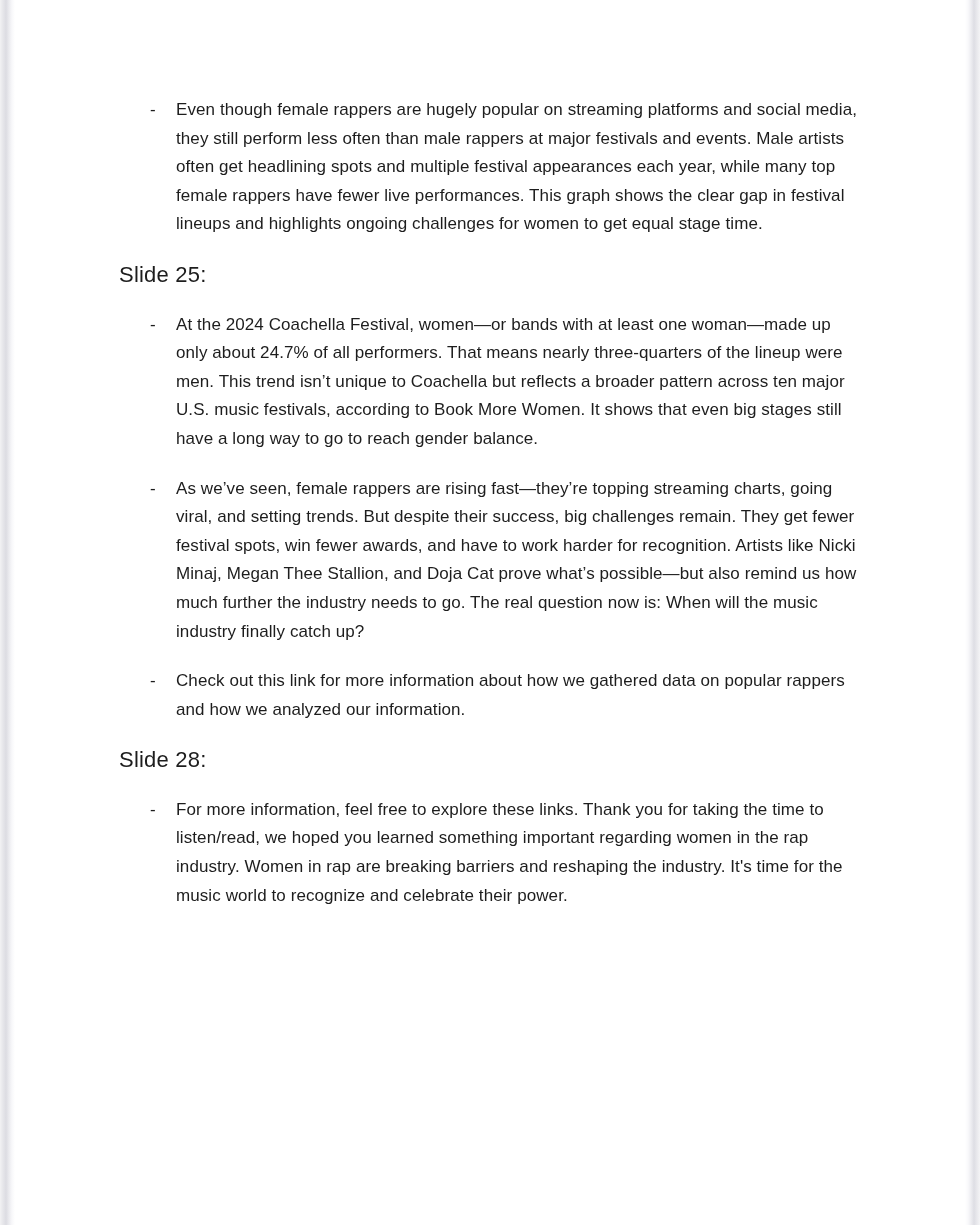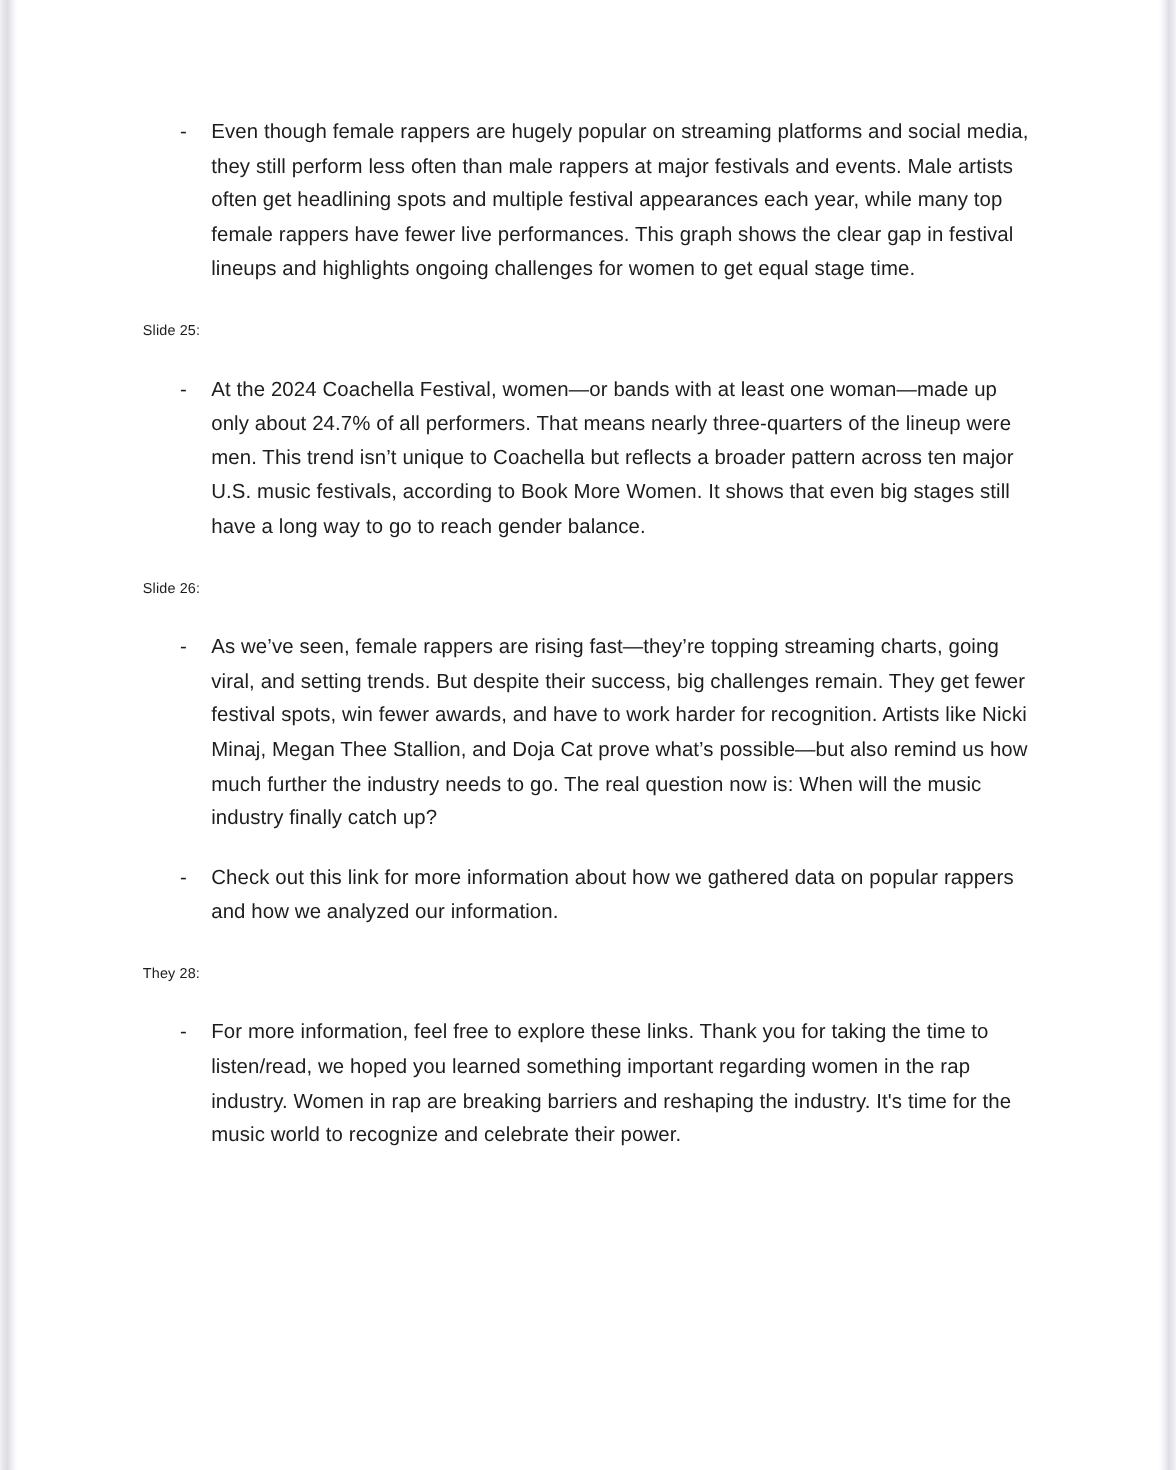--- a/index.html
+++ b/index.html
@@ -62,21 +62,21 @@
 
   .doc-block {
     position: absolute;
     left: 119px;
     top: 96px;
     width: 745px;
   }
 
   
   .slide-label {
-    font-size: 12px;
+    font-size: 22px;
     line-height: 28.6px;
     color: #1d1d1d;
     margin: 0;
     padding: 0;
     letter-spacing: 0.01em;
   }
 
   
   .bullet-item {
     position: relative;
@@ -123,34 +123,33 @@
         <span class="bullet-text">Even though female rappers are hugely popular on streaming platforms and social media, they still perform less often than male rappers at major festivals and events. Male artists often get headlining spots and multiple festival appearances each year, while many top female rappers have fewer live performances. This graph shows the clear gap in festival lineups and highlights ongoing challenges for women to get equal stage time.</span>
       </p>
 
       <p class="slide-label gap-label-before">Slide 25:</p>
 
       <p class="bullet-item gap-bullet-before">
         <span class="bullet-marker">-</span>
         <span class="bullet-text">At the 2024 Coachella Festival, women—or bands with at least one woman—made up only about 24.7% of all performers. That means nearly three-quarters of the lineup were men. This trend isn’t unique to Coachella but reflects a broader pattern across ten major U.S. music festivals, according to Book More Women. It shows that even big stages still have a long way to go to reach gender balance.</span>
       </p>
 
-      <p class="slide-label gap-label-before">Slide 26:</p>
 
       <p class="bullet-item gap-bullet-before">
         <span class="bullet-marker">-</span>
         <span class="bullet-text">As we’ve seen, female rappers are rising fast—they’re topping streaming charts, going viral, and setting trends. But despite their success, big challenges remain. They get fewer festival spots, win fewer awards, and have to work harder for recognition. Artists like Nicki Minaj, Megan Thee Stallion, and Doja Cat prove what’s possible—but also remind us how much further the industry needs to go. The real question now is: When will the music industry finally catch up?</span>
       </p>
 
 
       <p class="bullet-item gap-bullet-before">
         <span class="bullet-marker">-</span>
         <span class="bullet-text">Check out this link for more information about how we gathered data on popular rappers and how we analyzed our information.</span>
       </p>
 
-      <p class="slide-label gap-label-before">They 28:</p>
+      <p class="slide-label gap-label-before">Slide 28:</p>
 
       <p class="bullet-item gap-bullet-before">
         <span class="bullet-marker">-</span>
         <span class="bullet-text">For more information, feel free to explore these links. Thank you for taking the time to listen/read, we hoped you learned something important regarding women in the rap industry. Women in rap are breaking barriers and reshaping the industry. It's time for the music world to recognize and celebrate their power.</span>
       </p>
 
     </div>
   </div>
 
 </div>

